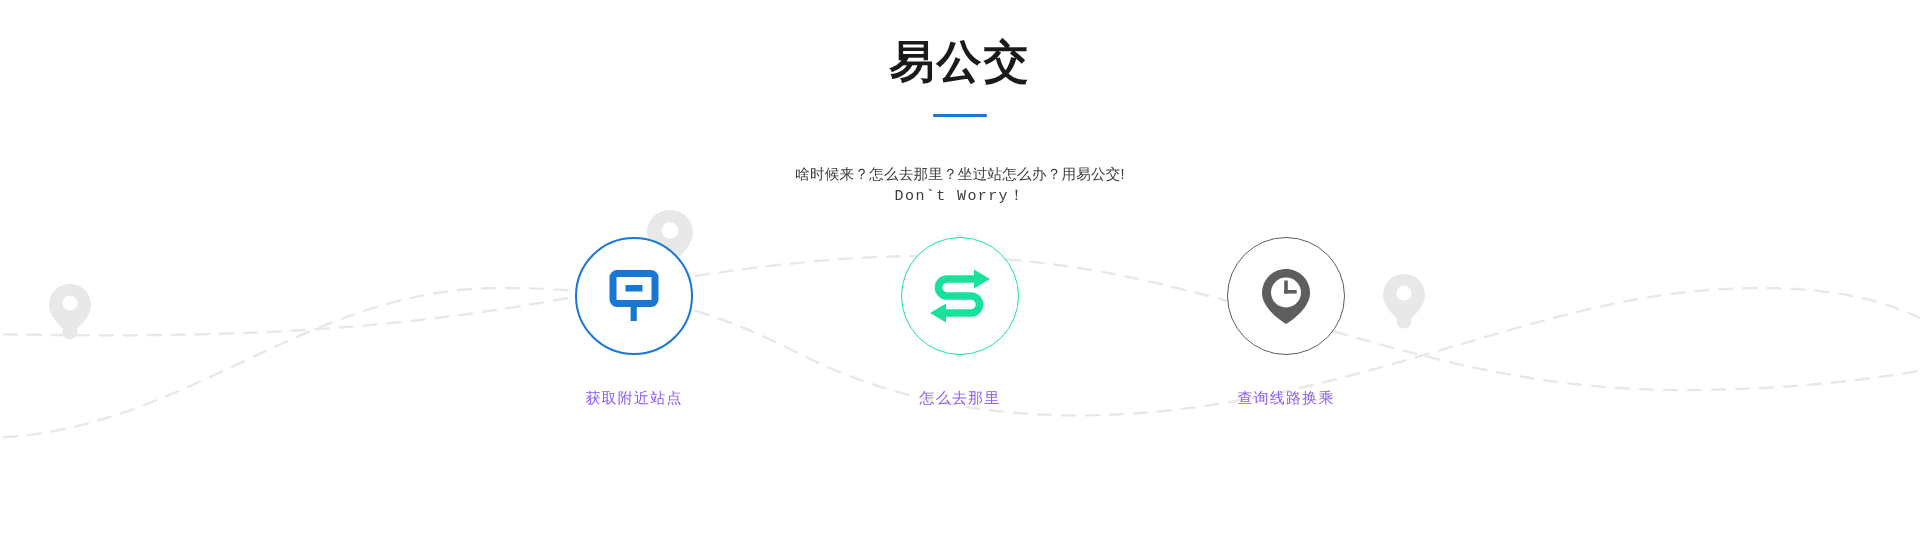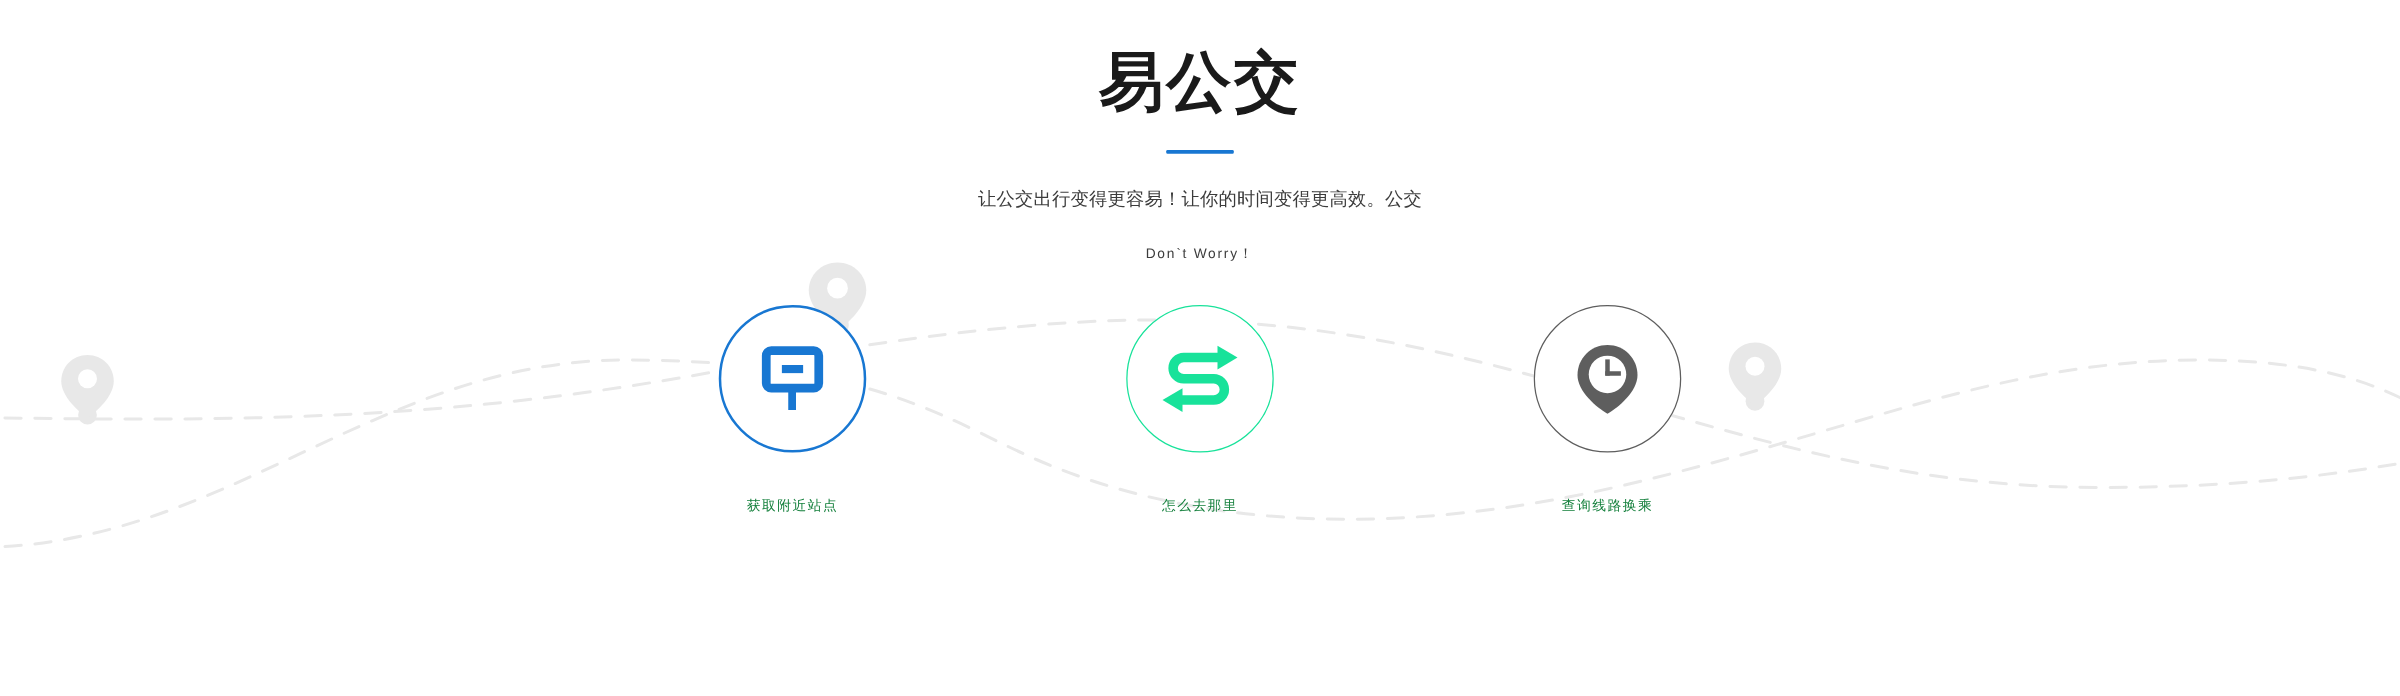--- a/index.html
+++ b/index.html
@@ -16,21 +16,21 @@
     position:absolute; left:0; top:0; width:1920px; height:557px;
     pointer-events:none; z-index:0;
   }
 
   
   .content { position:relative; z-index:2; width:1920px; }
 
   .hero-title {
     margin-top:38px;
     text-align:center;
-    font-size:52px;
+    font-size:45px;
     line-height:1.08;
     font-weight:bold;
     color:#1a1a1a;
     letter-spacing:2px;
   }
 
   .title-rule-wrap { text-align:center; margin-top:16px; }
   .title-rule {
     display:inline-block;
     width:54px; height:3px;
@@ -42,21 +42,22 @@
     margin:22px auto 0;
     width:420px;
     text-align:center;
     font-size:14.6px;
     line-height:21px;
     color:#3c3c3c;
     letter-spacing:0.2px;
   }
   .hero-desc .en {
     letter-spacing:1.4px;
-    font-size:11px;
+    font-size:15px;
+    font-family:Liberation Mono, monospace;
   }
 
   
   .features {
     position:relative;
     margin-top:30px;
     display:flex;
     justify-content:center;
     align-items:flex-start;
     gap:146px;
@@ -71,22 +72,22 @@
     background:#ffffff;
     display:flex;
     align-items:center;
     justify-content:center;
   }
   .feature-ring.ring-green { border-color:#18e29a; border-width:1.6px; }
   .feature-ring.ring-gray  { border-color:#5e5e5e; border-width:1.6px; }
 
   .feature-label {
     margin-top:33px;
-    font-size:11px;
-    color:#15803d;
+    font-size:15px;
+    color:#8b5cf6;
     letter-spacing:1.2px;
     line-height:20px;
   }
 </style>
 </head>
 <body>
 
 <div class="stage">
 
   <svg class="bg-layer" viewBox="0 0 1920 557" preserveAspectRatio="none" xmlns="http://www.w3.org/2000/svg">
@@ -122,22 +123,22 @@
 
   <div class="content">
 
     <h1 class="hero-title">易公交</h1>
 
     <div class="title-rule-wrap">
       <span class="title-rule"></span>
     </div>
 
     <p class="hero-desc">
-      <span>让公交出行变得更容易！让你的时间变得更高效。公交</span><br>
       <br>
+      <span>啥时候来？怎么去那里？坐过站怎么办？用易公交!</span><br>
       <span class="en">Don`t Worry！</span>
     </p>
 
     <div class="features">
 
       <div class="feature">
         <div class="feature-ring ring-blue">
           <svg width="62" height="62" viewBox="0 0 62 62">
             <rect x="10" y="8.5" width="42" height="30" rx="4" ry="4" fill="none" stroke="#1877d2" stroke-width="7"></rect>
             <rect x="22.5" y="20" width="17" height="6.5" fill="#1877d2"></rect>

